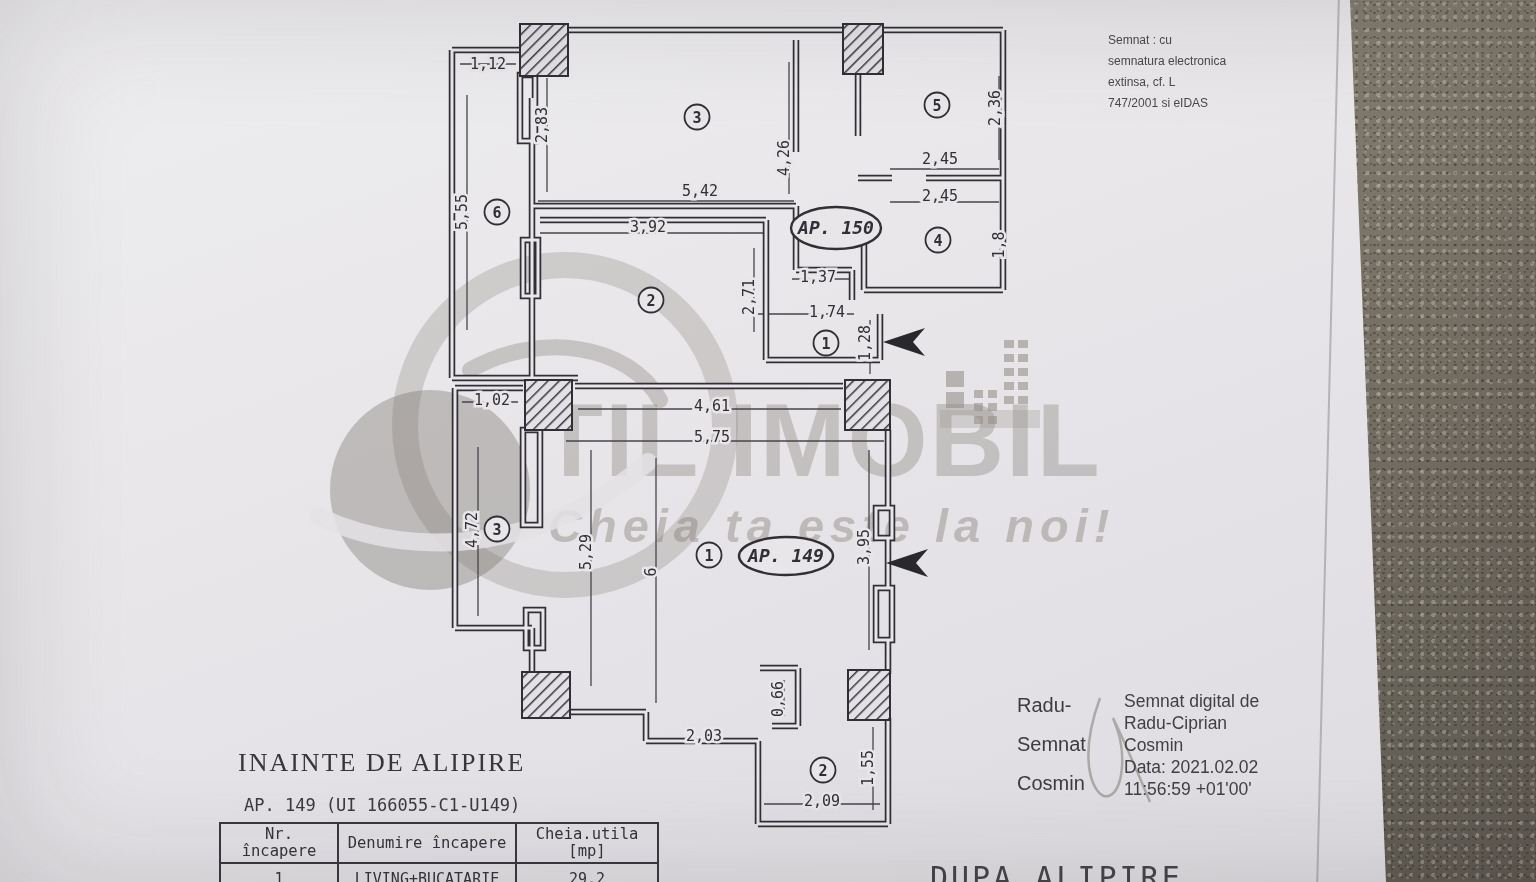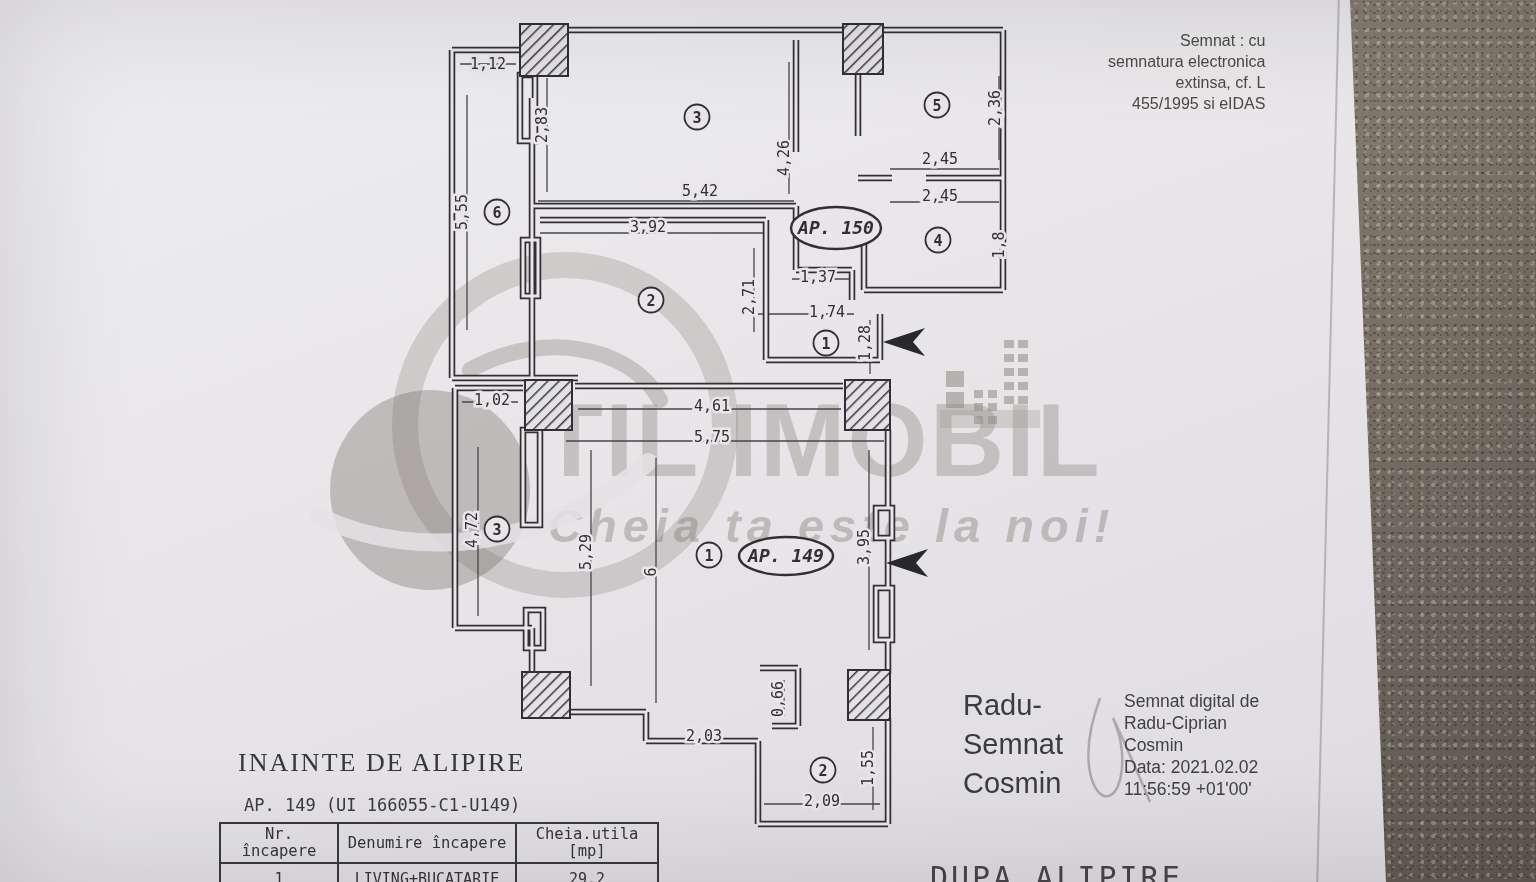--- a/index.html
+++ b/index.html
@@ -20,35 +20,35 @@
     background:linear-gradient(160deg,#eeedf0 0%,#e8e6e9 45%,#dedce1 100%);}
   .crease{position:absolute;left:1338px;top:-8px;width:2px;height:905px;
     background:rgba(105,102,110,.38);transform:rotate(1.4deg);transform-origin:top left;}
   svg.plan{position:absolute;left:0;top:0;}
   
   .wm-brand{position:absolute;left:540px;top:382px;font-size:103px;font-weight:bold;
     color:rgba(124,118,111,.33);letter-spacing:2px;white-space:nowrap;}
   .wm-tagline{position:absolute;left:548px;top:498px;font-size:47px;font-weight:bold;
     font-style:italic;color:rgba(129,123,116,.40);letter-spacing:6px;white-space:nowrap;}
   
-  .stamp{position:absolute;left:1108px;top:30px;font-size:16px;line-height:21px;
-    color:#4a4947;text-align:right;}
+  .stamp{position:absolute;left:1108px;top:30px;font-size:12px;line-height:21px;
+    color:#4a4947;}
   .heading{position:absolute;left:238px;top:748px;font-family:Liberation Serif, serif;
     font-size:26px;letter-spacing:2px;color:#38373c;white-space:nowrap;}
   .subheading{position:absolute;left:244px;top:795px;font-family:"DejaVu Sans Mono",monospace;
     font-size:17px;color:#3b3a3f;white-space:nowrap;}
   .after-heading{position:absolute;left:930px;top:860px;font-family:"DejaVu Sans Mono",monospace;
     font-size:30px;letter-spacing:3px;color:#46454a;white-space:nowrap;}
   table.room-table{position:absolute;left:219px;top:822px;border-collapse:collapse;
     font-family:"DejaVu Sans Mono",monospace;color:#35343a;}
   table.room-table td{border:2px solid #3a393f;text-align:center;vertical-align:middle;
     font-size:15.5px;line-height:17px;padding:2px 4px;}
   td.c1{width:108px} td.c2{width:168px} td.c3{width:132px}
   tr.data-row td{height:26px;font-size:15px;}
-  .signer{position:absolute;left:963px;top:686px;font-size:29px;line-height:39px;color:#3c3b40;}
+  .signer{position:absolute;left:1017px;top:686px;font-size:20px;line-height:39px;color:#3c3b40;}
   .sig-details{position:absolute;left:1124px;top:690px;font-size:17.5px;line-height:22px;
     color:#403f44;font-weight:400;}
 </style>
 </head>
 <body>
 
 <div class="scene">
   <div class="paper">
 
     <div class="wm-brand">TIL IMOBIL</div>
@@ -172,21 +172,21 @@
           <text x="786" y="562" text-anchor="middle" fill="#312f35" style="font-family:&quot;DejaVu Sans Mono&quot;,monospace;font-size:18px;font-weight:bold;font-style:italic;">AP. 149</text>
           <path d="M883,342 L925,328 L913,342 L925,356 Z" fill="#29282d"></path>
           <path d="M886,563 L928,549 L916,563 L928,577 Z" fill="#29282d"></path>
         </g>
     </svg>
 
     <div class="stamp">
       <div>Semnat : cu</div>
       <div>semnatura electronica</div>
       <div>extinsa, cf. L</div>
-      <div>455/1995 si eIDAS</div>
+      <div>747/2001 si eIDAS</div>
     </div>
 
     <div class="heading">INAINTE DE ALIPIRE</div>
     <div class="subheading">AP. 149 (UI 166055-C1-U149)</div>
 
     <table class="room-table">
       <tbody>
         <tr>
           <td class="c1">
             <div>Nr.</div>

